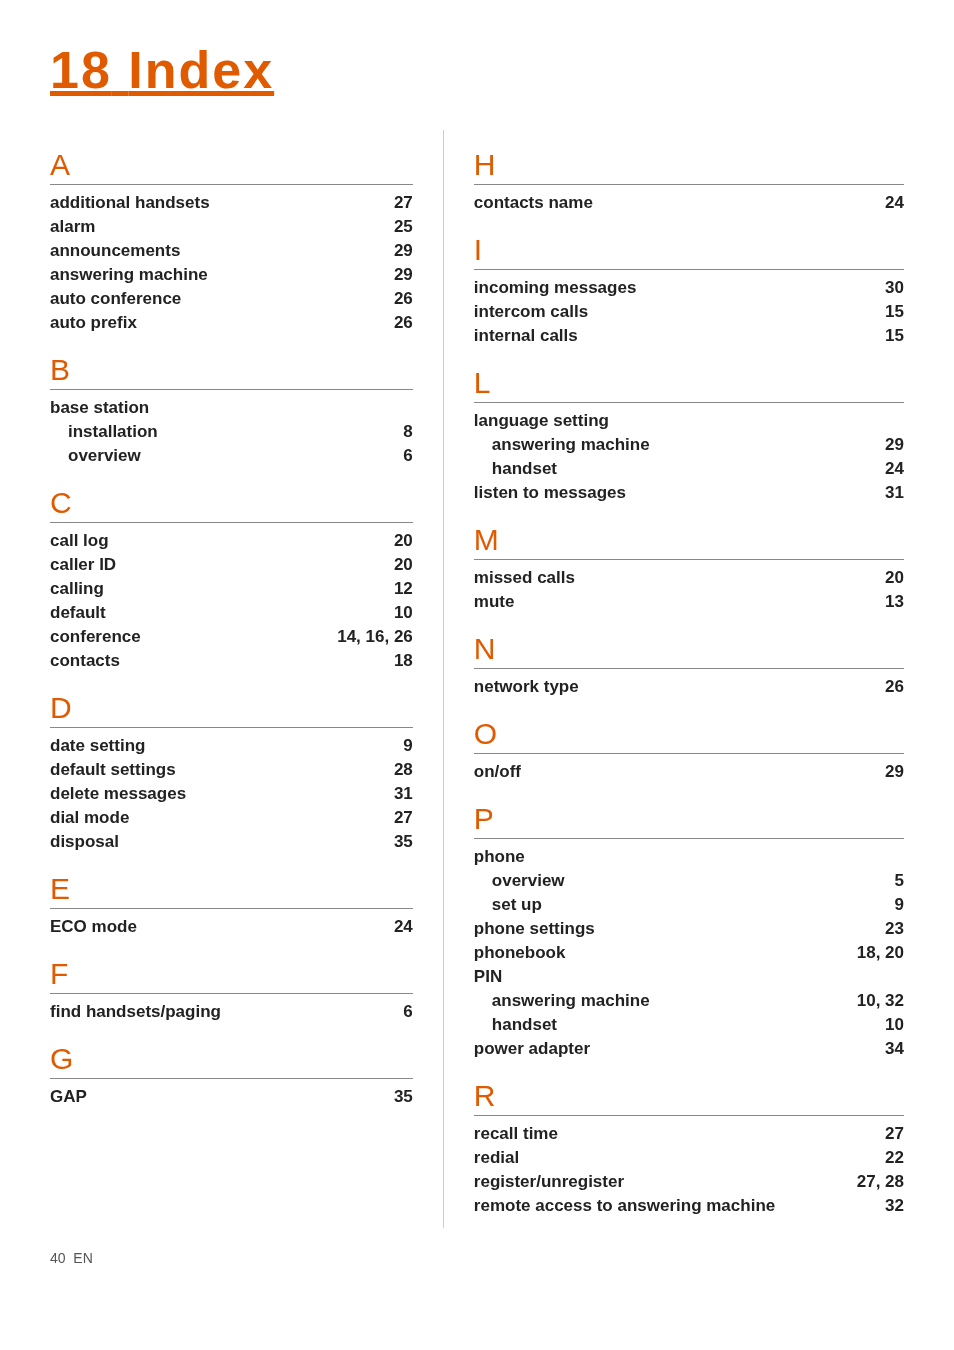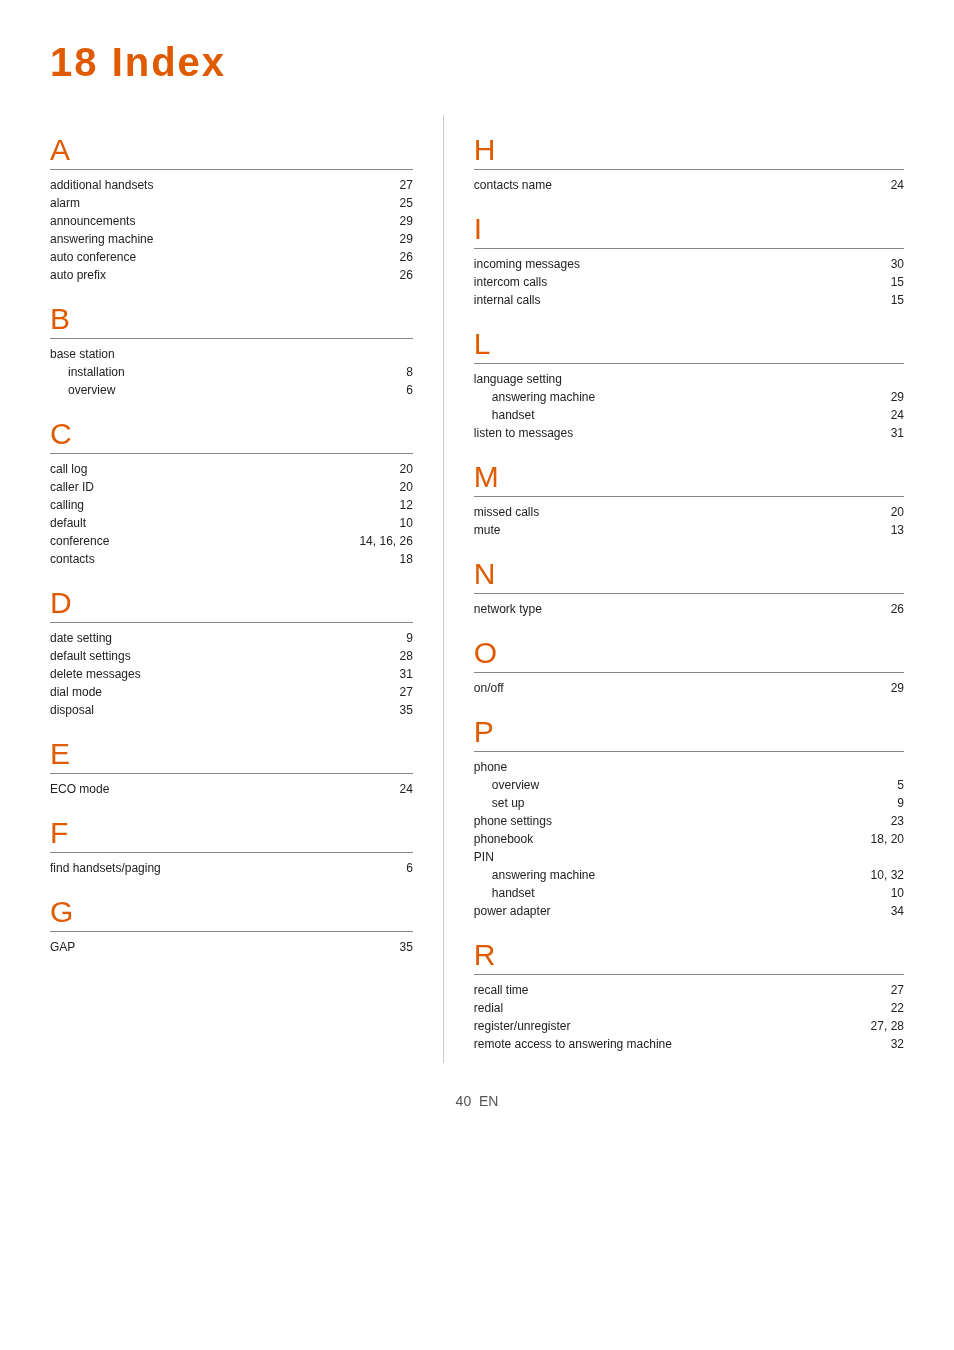--- a/index.html
+++ b/index.html
@@ -6,25 +6,26 @@
     body {
       font-family: Arial, Helvetica, sans-serif;
       background: #fff;
       color: #222;
       width: 954px;
       min-height: 1350px;
       padding: 40px 50px 40px 50px;
       font-size: 15px;
     }
     .page-title {
-      font-size: 40px;
+      font-size: 52px;
       font-weight: 300;
       color: #e05a00;
       margin-bottom: 30px;
       letter-spacing: 2px;
+      text-decoration: underline;
     }
     .page-title span {
       font-weight: 700;
     }
     .two-col {
       display: flex;
       gap: 0;
       width: 100%;
     }
     .col-left {
@@ -46,38 +47,38 @@
       padding-bottom: 2px;
       margin-bottom: 6px;
       border-bottom: 1.5px solid #888;
       margin-top: 18px;
     }
     .index-row {
       display: flex;
       justify-content: space-between;
       align-items: flex-end;
       padding: 2px 0;
-      font-size: 12px;
+      font-size: 17px;
+      font-weight: bold;
     }
     .index-row .label {
       color: #222;
     }
     .index-row .label.indented {
       padding-left: 18px;
     }
     .index-row .page-num {
       color: #222;
       min-width: 50px;
       text-align: right;
     }
     .footer {
-      margin-top: 30px;
+      margin-top: 22px;
       font-size: 14px;
       color: #555;
-      text-align: center;
     }
   </style>
 </head>
 <body>
 
 <h1 class="page-title">
   <span>18</span>&nbsp;<span>Index</span>
 </h1>
 
 <div class="two-col">

